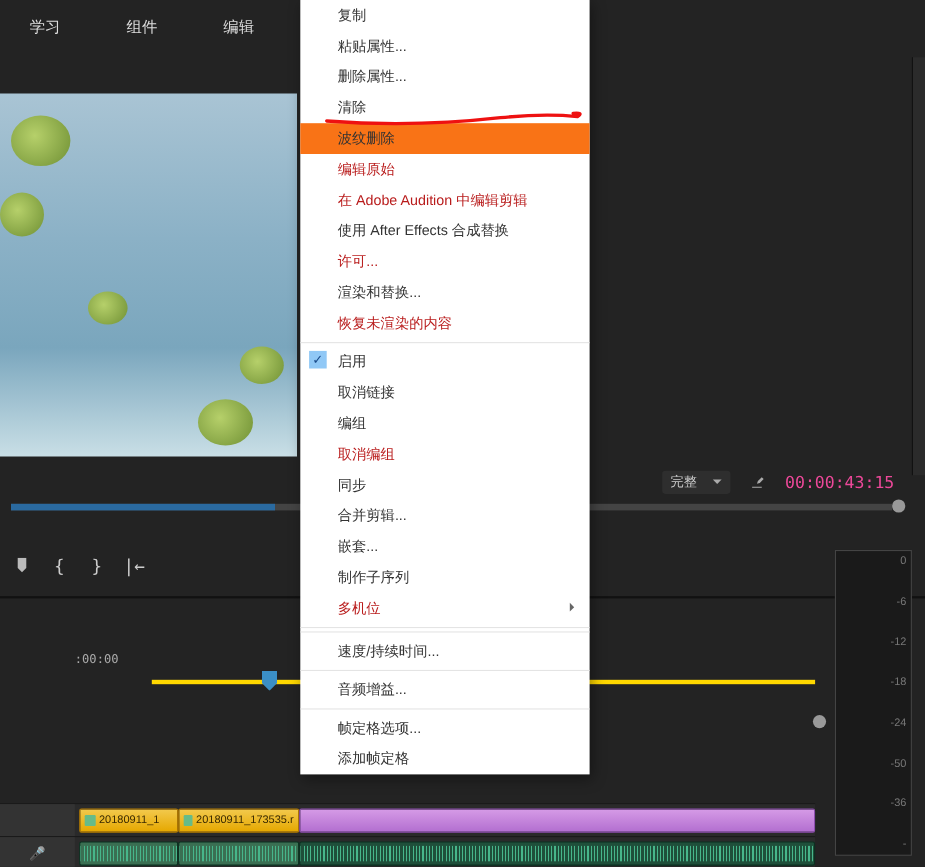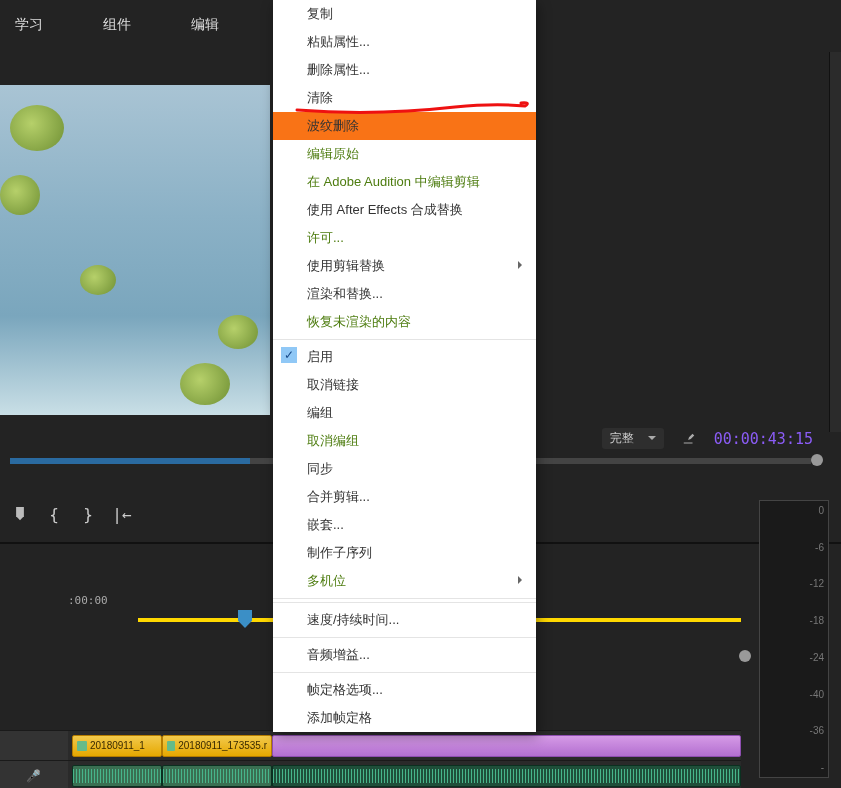--- a/index.html
+++ b/index.html
@@ -1,38 +1,38 @@
 <!DOCTYPE html>
 <html><head>
   <meta charset="utf-8">
   <style>
     * { margin: 0; padding: 0; box-sizing: border-box; font-family: "Microsoft YaHei", sans-serif; }
     body { width: 841px; height: 788px; background: #1e1e1e; overflow: hidden; position: relative; }
 
-    .topmenu { display: flex; align-items: center; height: 50px; padding-left: 5px; gap: 40px; background: #232323; font-size: 14px; color: #ddd; }
+    .topmenu { display: flex; align-items: center; height: 50px; padding-left: 17px; gap: 40px; background: #232323; font-size: 14px; color: #ddd; }
     .topmenu .mi { padding: 8px 10px; cursor: pointer; }
     .topmenu .ovf { color: #ccc; font-weight: bold; }
 
     .workspace { position: absolute; top: 50px; left: 0; right: 0; bottom: 0; background: #232323; }
 
     
     .preview { position: absolute; left: 0; top: 35px; width: 270px; height: 330px; background: linear-gradient(180deg,#a9c4d4 0%, #8bb1c6 40%, #7aa6bd 70%, #c9dfe6 100%); overflow: hidden; }
     .lily { position: absolute; border-radius: 50%; background: radial-gradient(circle at 40% 40%, #b6d06a, #6e8f33); }
     .l1{left:10px;top:20px;width:54px;height:46px}
     .l2{left:0;top:90px;width:40px;height:40px}
     .l3{left:80px;top:180px;width:36px;height:30px}
     .l4{right:12px;top:230px;width:40px;height:34px}
     .l5{right:40px;bottom:10px;width:50px;height:42px}
 
     .progpanel { position: absolute; top: 370px; left: 0; right: 0; height: 70px; background: #232323; }
     .prog-info { position: absolute; right: 28px; top: 8px; font-size: 13px; color: #ccc; display:flex; gap:18px; align-items:center; }
     .dd { background:#2e2e2e; padding:2px 30px 2px 8px; border-radius:3px; position:relative; font-size:12px;}
     .dd:after{content:"";position:absolute;right:8px;top:8px;border:4px solid transparent;border-top-color:#aaa;}
     .wrench{width:14px;height:14px;display:inline-block}
-    .timecode { color:#8b5cf6; font-family:monospace; font-size:15px;}
+    .timecode { color:#ec4899; font-family:monospace; font-size:15px;}
 
     .progbar { position:absolute; top:38px; left:10px; right:30px; height:6px; background:#444; }
     .progfill { width:30%; height:100%; background:#2a6aa0; }
     .dot { position:absolute; top:34px; right:18px; width:12px; height:12px; border-radius:50%; background:#999;}
 
     .toolbar { position: absolute; top: 444px; left: 0; right: 0; height: 40px; display:flex; align-items:center; padding:0 10px; gap:14px; color:#ccc; font-size:16px; }
     .toolbar .sp { flex:1; }
     .tbbtn { width:20px; height:20px; display:flex; align-items:center; justify-content:center; cursor:pointer; font-family:monospace;}
     .sq{width:14px;height:14px;border:1px solid #aaa}
     .plus{font-size:18px;color:#ccc}
@@ -58,21 +58,21 @@
     .aclip .wave{position:absolute;inset:3px 0;background:repeating-linear-gradient(90deg,#47b58a 0 1px,transparent 1px 3px)}
     .aclip.sel{background:#3a6f52}
     .mic{font-size:12px;color:#888}
 
     .meter{position:absolute;right:12px;top:500px;bottom:10px;width:70px;border:1px solid #444;background:#1a1a1a}
     .mlabels{position:absolute;right:4px;top:4px;bottom:4px;color:#777;font-size:10px;display:flex;flex-direction:column;justify-content:space-between;align-items:flex-end;font-family:monospace}
 
     
     .ctx { position:absolute; left:273px; top:0; width:263px; background:#fff; box-shadow: 2px 4px 12px rgba(0,0,0,.4); font-size:13px; color:#333; }
     .ctx .row{padding:5px 14px 5px 34px; position:relative; white-space:nowrap}
-    .ctx .row.disabled{color:#4d7c0f}
+    .ctx .row.disabled{color:#b91c1c}
     .ctx .row.sel{background:#f97316}
     .ctx hr{border:none;border-top:1px solid #e4e4e4;margin:3px 0}
     .ctx .sub:after{content:"";position:absolute;right:10px;top:9px;border:4px solid transparent;border-left-color:#666}
     .ctx .chk{position:absolute;left:8px;top:4px;width:16px;height:16px;background:#90c8f6;display:flex;align-items:center;justify-content:center;color:#1a4b8a;font-size:12px}
 
     .red-annot{position:absolute;left:295px;top:100px;width:250px;height:18px;pointer-events:none}
     .red-annot svg{width:100%;height:100%}
 
     .rightedge{position:absolute;right:0;top:52px;width:12px;height:380px;background:#2b2b2b;border-left:1px solid #111}
   </style>
@@ -172,39 +172,38 @@
   </div>
 </div>
 
 <div class="meter">
   <div class="mlabels">
     <span>0</span>
     <span>-6</span>
     <span>-12</span>
     <span>-18</span>
     <span>-24</span>
-    <span>-40</span>
+    <span>-50</span>
     <span>-36</span>
     <span>-</span>
   </div>
 </div>
 
 <div class="rightedge"></div>
 
 <div class="ctx" id="ctx">
     <div class="row">复制</div>
     <div class="row">粘贴属性...</div>
     <div class="row">删除属性...</div>
     <div class="row">清除</div>
     <div class="row sel">波纹删除</div>
     <div class="row disabled">编辑原始</div>
     <div class="row disabled">在 Adobe Audition 中编辑剪辑</div>
     <div class="row">使用 After Effects 合成替换</div>
     <div class="row disabled">许可...</div>
-    <div class="row sub">使用剪辑替换</div>
     <div class="row">渲染和替换...</div>
     <div class="row disabled">恢复未渲染的内容</div>
     <hr>
     <div class="row">启用<span class="chk">✓</span></div>
     <div class="row">取消链接</div>
     <div class="row">编组</div>
     <div class="row disabled">取消编组</div>
     <div class="row">同步</div>
     <div class="row">合并剪辑...</div>
     <div class="row">嵌套...</div>

